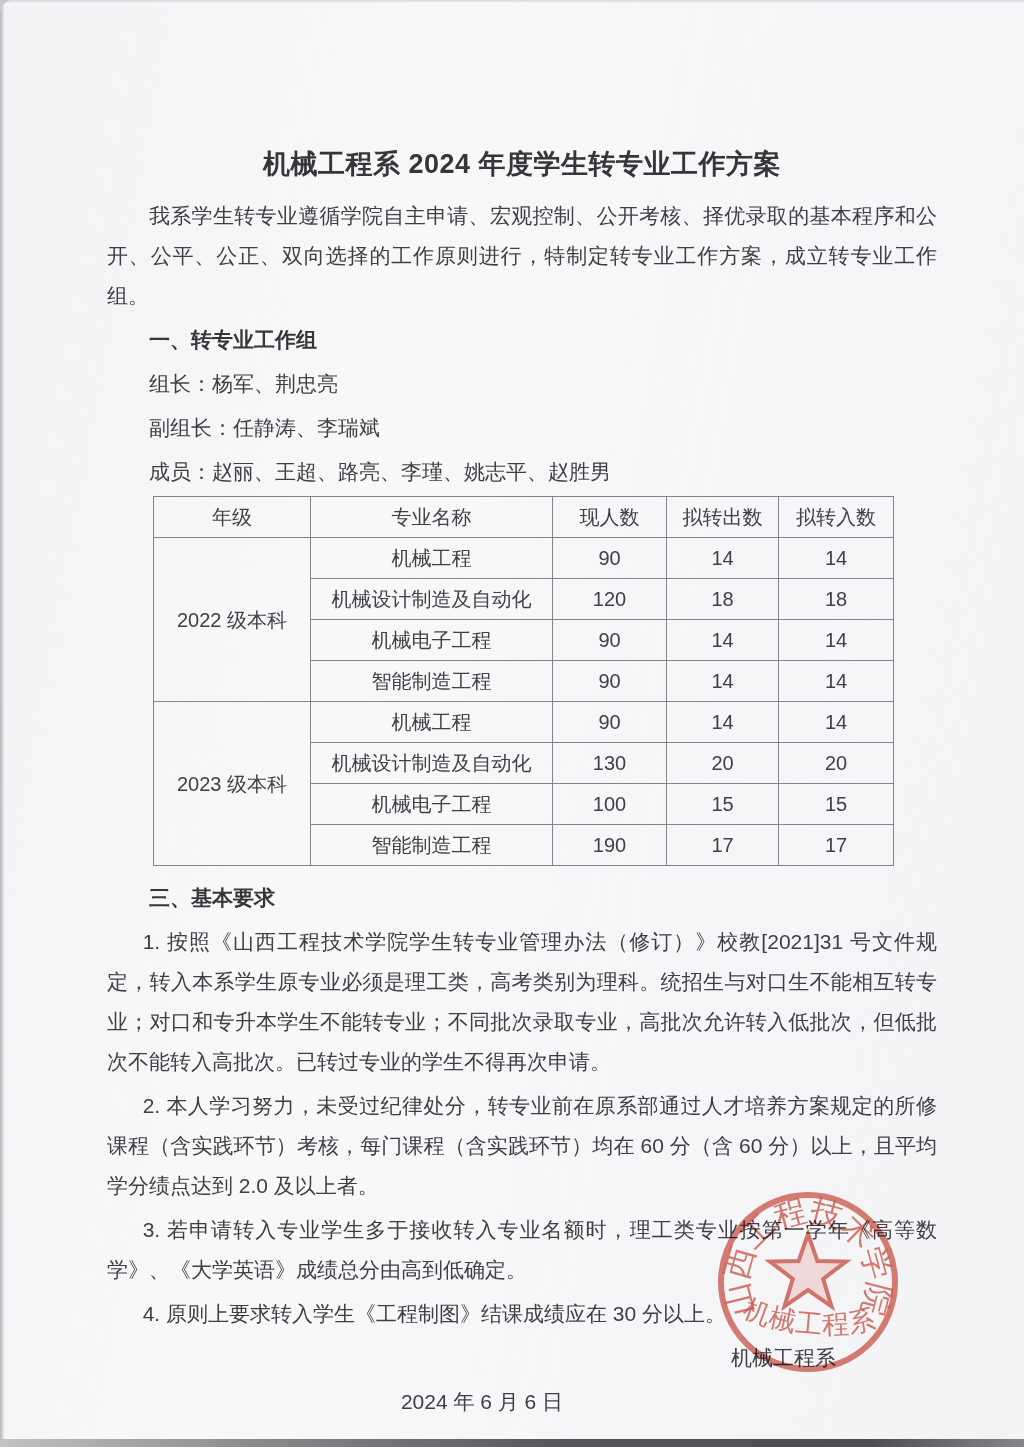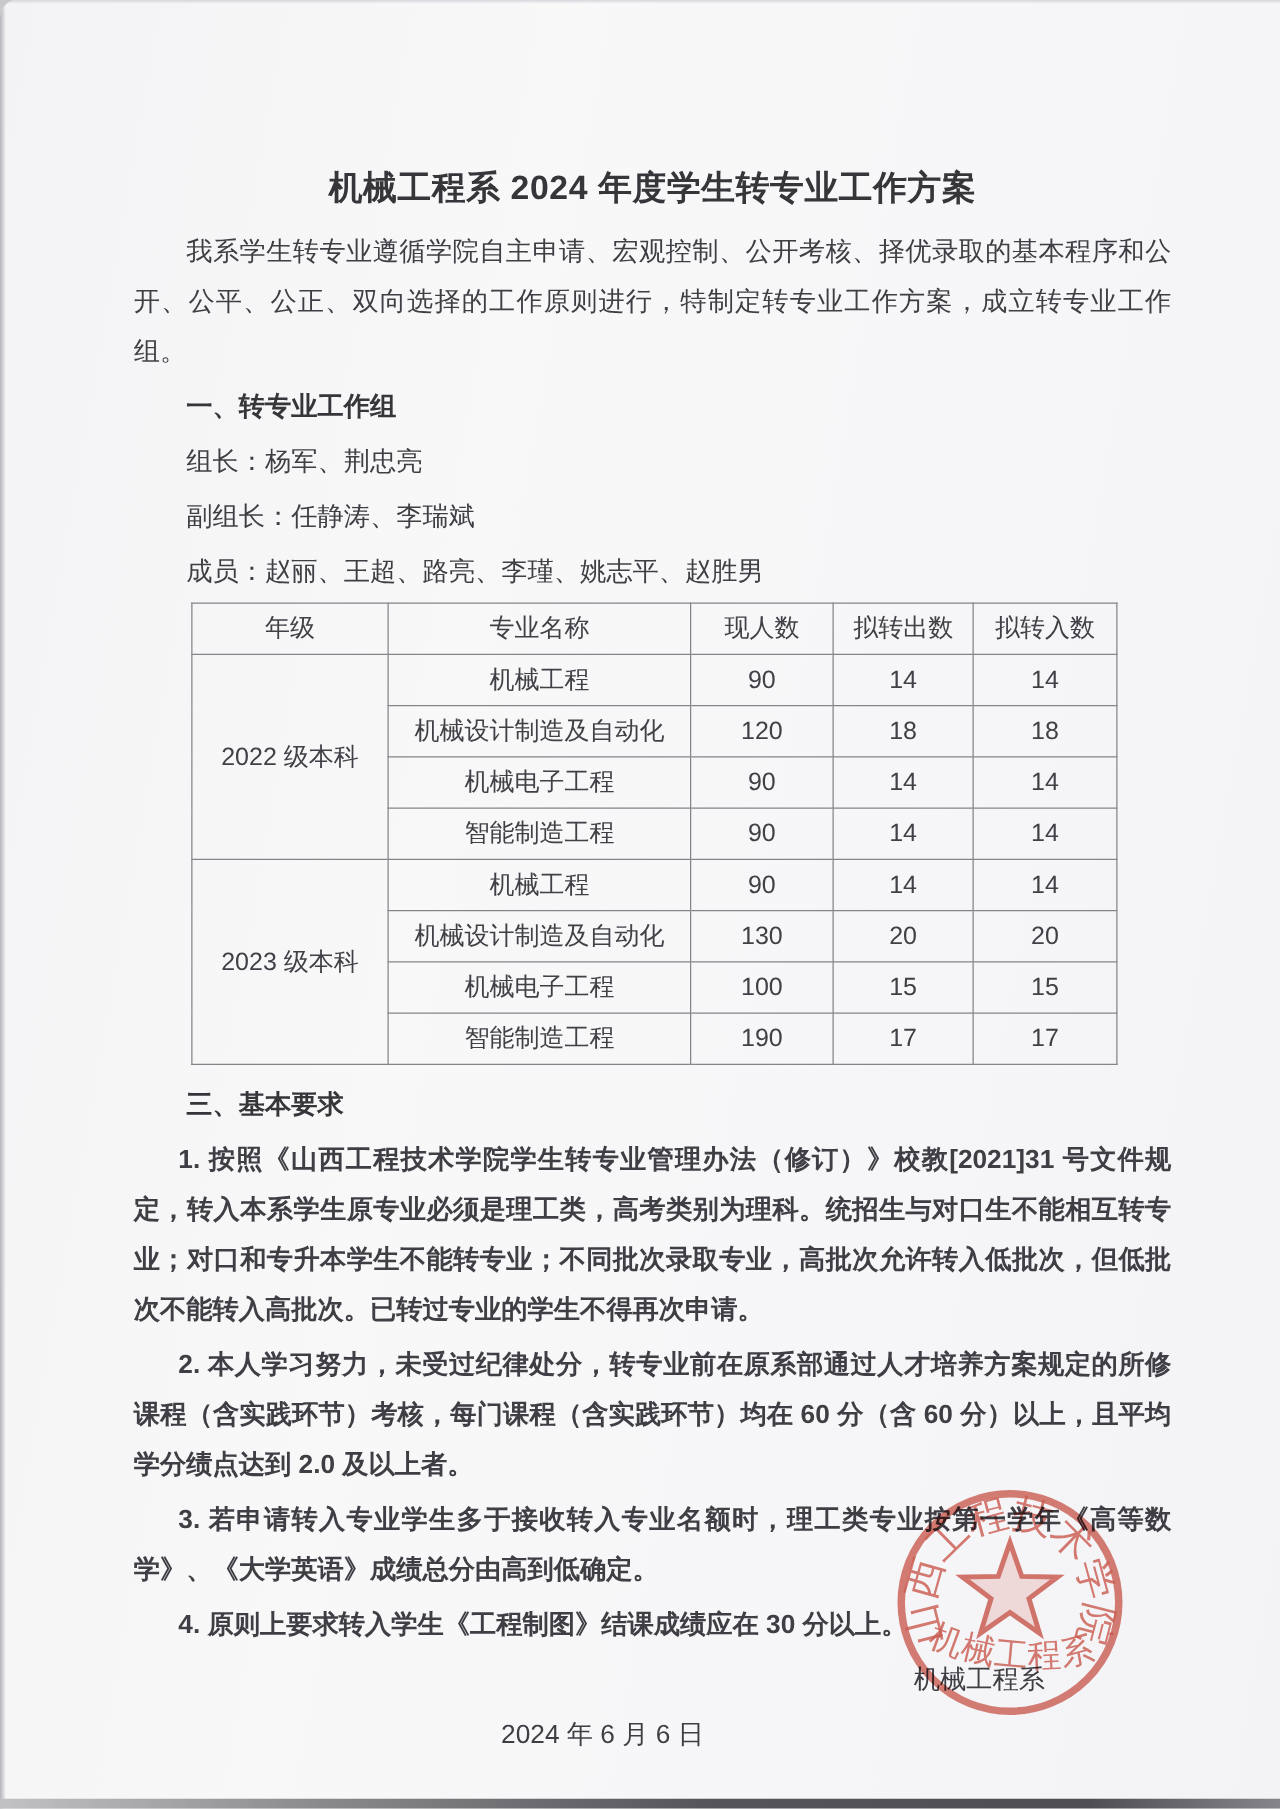--- a/index.html
+++ b/index.html
@@ -9,29 +9,29 @@
     border-top-left-radius:14px;
     font-family:"Liberation Sans","DejaVu Sans",sans-serif;
     color:#3e3e44;
   }
   .edge-left{position:absolute;left:0;top:0;width:4px;height:100%;
     background:linear-gradient(to right,#b4b4bb,#e9e9ec);}
   .edge-top{position:absolute;left:0;top:0;width:100%;height:3px;
     background:linear-gradient(to bottom,#d6d6db,rgba(246,246,248,0));}
   .edge-bottom{position:absolute;left:0;bottom:0;width:100%;height:8px;
     background:linear-gradient(to right,#c2c2c4,#8a8a8d 25%,#55555a 55%,#4e4e52 85%,#86868a);}
-  .content{position:absolute;left:103px;top:128px;width:838px;
+  .content{position:absolute;left:103px;top:142px;width:838px;
     font-size:21px;line-height:40px;}
   .title{font-size:27px;line-height:44px;font-weight:700;color:#35353a;
     text-align:center;margin:0 0 10px 0;letter-spacing:.5px;}
   p{margin:4px;}
   .para{text-indent:2em;text-align:justify;}
   .heading{font-weight:700;color:#35353a;text-indent:2em;}
   .plain{text-indent:2em;}
-  .item{text-indent:1.7em;text-align:justify;font-weight:bold;}
+  .item{text-indent:1.7em;text-align:justify;}
   table{border-collapse:collapse;width:740px;margin:3px 0 12px 50px;
     table-layout:fixed;font-size:20px;color:#404047;text-align:center;}
   th,td{border:1px solid #84848a;padding:0;font-weight:400;overflow:hidden;}
   thead th{height:39px;}
   tbody td{height:36px;}
   .sign-dept{text-align:right;padding-right:101px;}
   .sign-date{text-align:center;padding-right:80px;}
   .stamp{position:absolute;left:706px;top:1180px;width:204px;height:204px;
     mix-blend-mode:multiply;opacity:.88;}
 </style>

